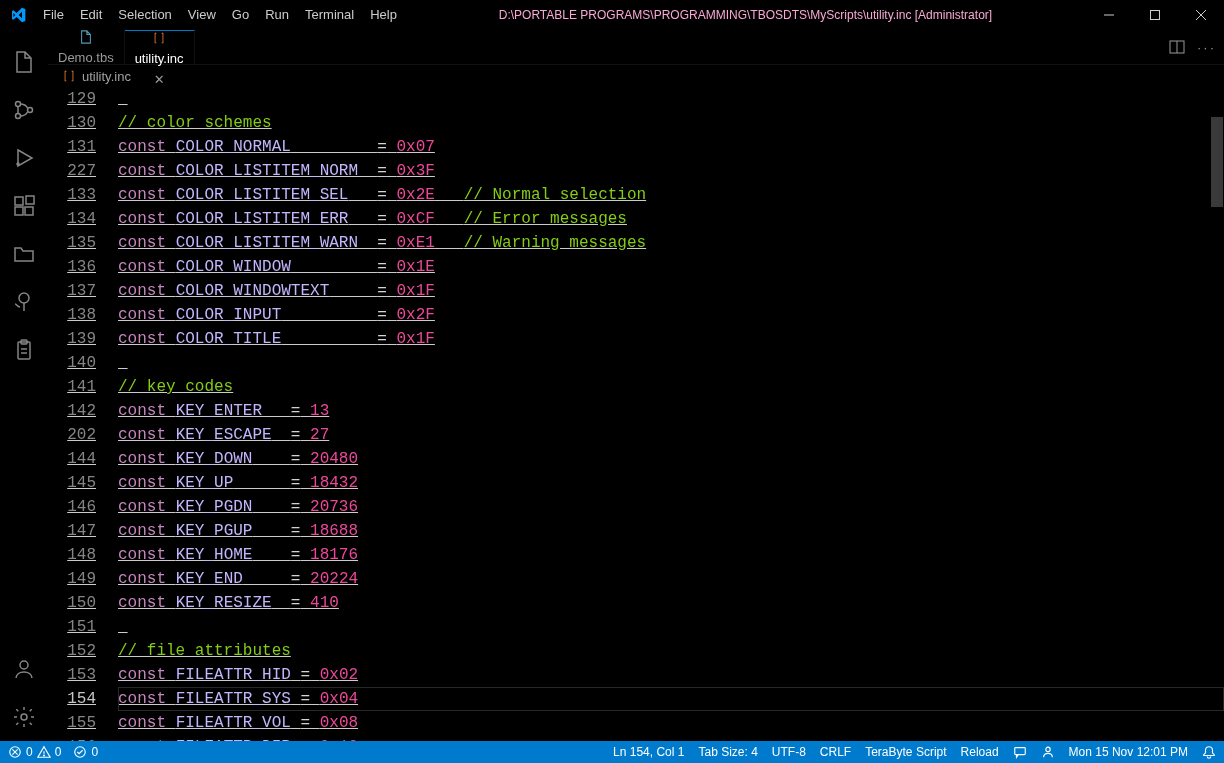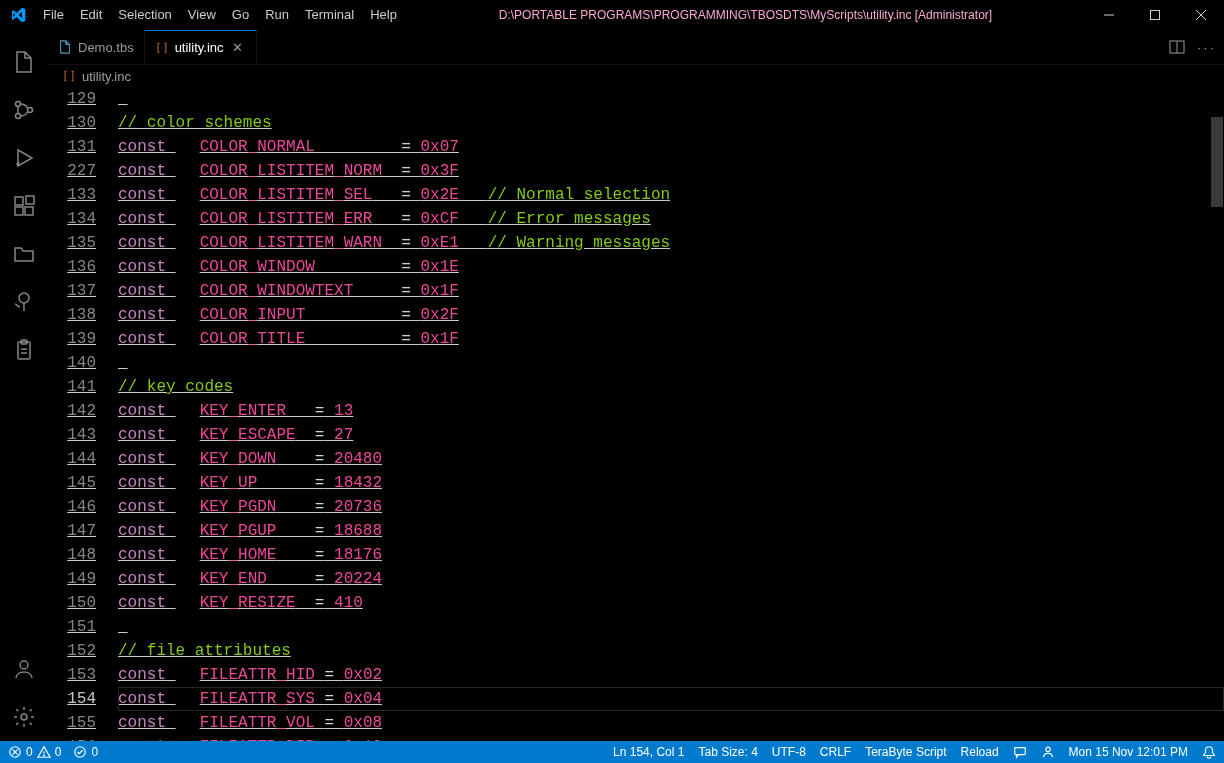--- a/index.html
+++ b/index.html
@@ -94,20 +94,21 @@
 }
 .tab {
   display: flex;
   align-items: center;
   padding: 0 10px;
   gap: 6px;
   color: #999;
   border-right: 1px solid #111;
   cursor: pointer;
   font-size: 13px;
+  flex-direction: column;
 }
 .tab.active {
   color: #fff;
   background: #000;
   border-top: 1px solid #007acc;
 }
 .tab .tab-icon { display:flex; align-items:center; }
 .tab .close-x { width: 16px; text-align:center; color:#999; }
 .tab-row .tab-actions {
   margin-left: auto;
@@ -145,21 +146,21 @@
   padding-right: 22px;
   user-select: none;
 }
 .code {
   flex: 1;
   white-space: pre;
   color: #d4d4d4;
 }
 .tok-comment { color: #84cc16; }
 .tok-keyword { color: #c586c0; }
-.tok-ident { color: #ec4899; margin-left: 24px; }
+.tok-ident { color: #c4b5fd; }
 .tok-op { color: #d4d4d4; }
 .tok-number { color: #ec4899; }
 
 .minimap-scroll {
   position:absolute;
   right:1px;
   top:30px;
   width:12px;
   height:90px;
   background:#3a3a3a;
@@ -332,21 +333,21 @@
           <div class="lineno">133</div>
           <div class="lineno">134</div>
           <div class="lineno">135</div>
           <div class="lineno">136</div>
           <div class="lineno">137</div>
           <div class="lineno">138</div>
           <div class="lineno">139</div>
           <div class="lineno">140</div>
           <div class="lineno">141</div>
           <div class="lineno">142</div>
-          <div class="lineno">143</div>
+          <div class="lineno">202</div>
           <div class="lineno">144</div>
           <div class="lineno">145</div>
           <div class="lineno">146</div>
           <div class="lineno">147</div>
           <div class="lineno">148</div>
           <div class="lineno">149</div>
           <div class="lineno">150</div>
           <div class="lineno">151</div>
           <div class="lineno">152</div>
           <div class="lineno">153</div>

